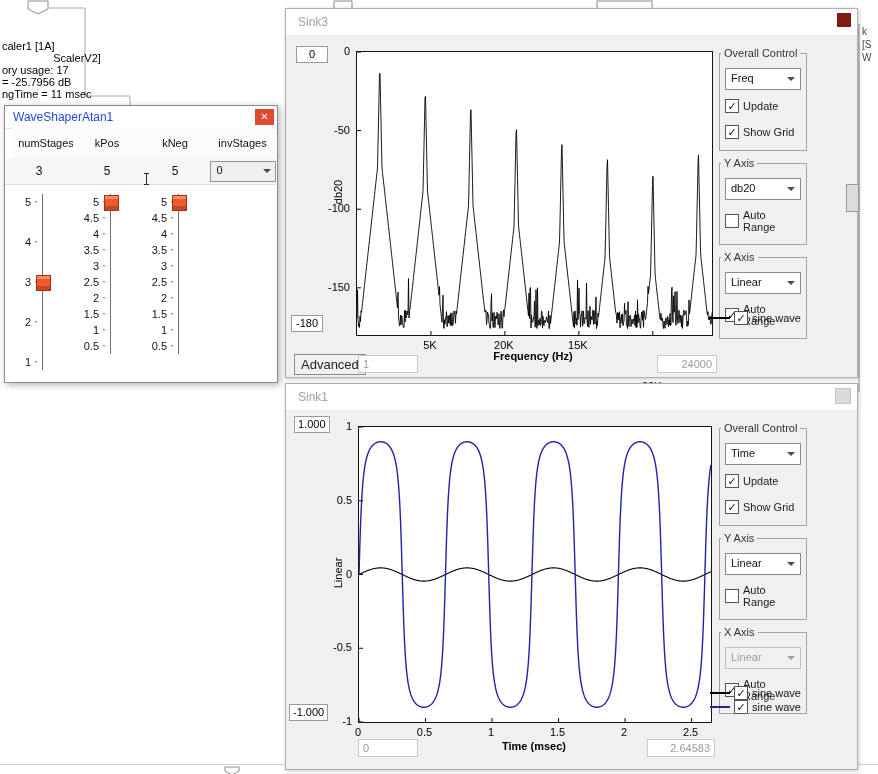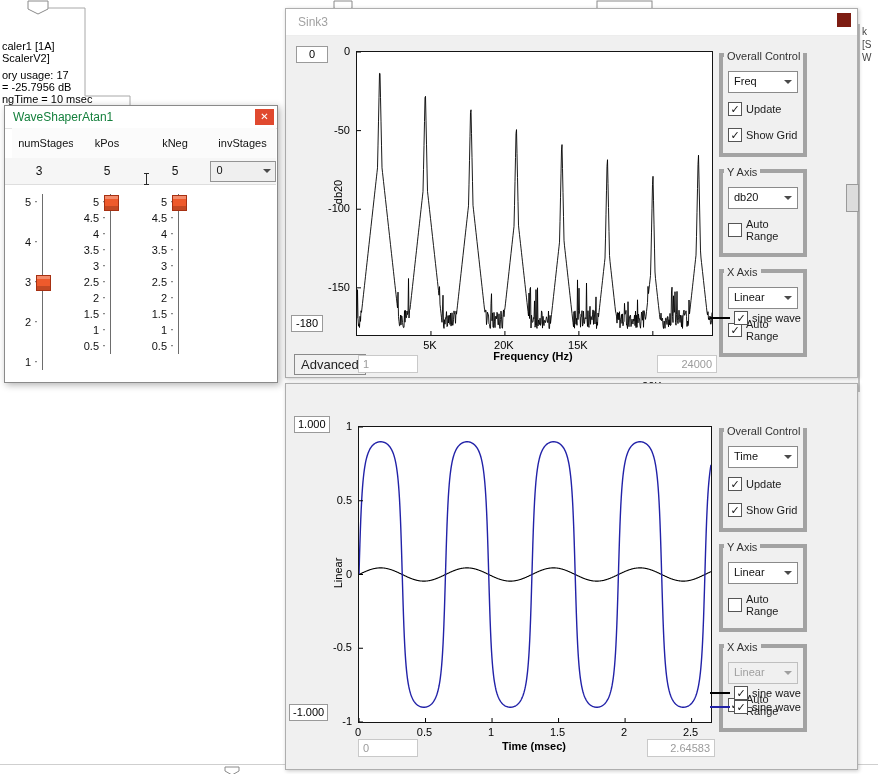--- a/index.html
+++ b/index.html
@@ -2,21 +2,21 @@
 <html><head>
 <meta charset="utf-8">
 <style>
   html,body{margin:0;padding:0;}
   body{font-family:"Liberation Sans",sans-serif;background:#fff;}
   .screen{position:relative;width:878px;height:774px;background:#fff;overflow:hidden;}
 
   
   .bg-svg{position:absolute;left:0;top:0;z-index:0;}
   .bg-text{position:absolute;left:2px;top:40px;width:150px;z-index:0;font-size:11px;color:#000;line-height:12px;}
-  .bg-text div:nth-child(2){margin-bottom:5px;}
+  .bg-text div:nth-child(2){text-align:center;}
   .edge-frag{position:absolute;left:862px;z-index:0;font-size:10px;color:#444;}
   .gray-box{position:absolute;left:846px;top:184px;width:11px;height:26px;background:#dcdcdc;border:1px solid #9a9a9a;z-index:5;}
   .bottom-strip{position:absolute;left:0;top:764px;width:878px;height:10px;background:#fff;border-top:1px solid #cfcfcf;z-index:1;}
 
   
   .win{position:absolute;background:#f0f0f0;border:1px solid #aeaeae;box-shadow:1px 1px 4px rgba(0,0,0,.22);z-index:2;}
   .sink-title{position:absolute;left:0;top:0;right:0;height:26px;background:#fff;border-bottom:1px solid #ededed;}
   .sink-title .t{position:absolute;left:12px;top:6px;font-size:12px;color:#a2a2a2;}
   .close-dark{position:absolute;right:6px;top:4px;width:14px;height:14px;background:#7d1d12;}
   .close-gray{position:absolute;right:6px;top:4px;width:14px;height:14px;background:#dadada;border:1px solid #c3c3c3;}
@@ -32,37 +32,37 @@
   .xfield{position:absolute;background:#fff;border:1px solid #c9c9c9;font-size:11px;color:#9b9b9b;height:14px;line-height:14px;padding:1px 4px;}
   .xfield.right{text-align:right;}
   .btn{position:absolute;background:#f1f1f1;border:1px solid #8a8a8a;font-size:13px;padding:2px 6px;font-family:inherit;color:#222;}
   .ytick{position:absolute;width:32px;text-align:right;font-size:11px;color:#000;height:12px;line-height:12px;}
   .xtick{position:absolute;width:36px;text-align:center;font-size:11px;color:#000;height:12px;line-height:12px;}
   .rlabel{position:absolute;font-size:11px;color:#000;white-space:nowrap;transform:translate(-50%,-50%) rotate(-90deg);}
   .xlabel{position:absolute;font-size:11px;font-weight:bold;color:#000;transform:translateX(-50%);white-space:nowrap;}
 
   
   .panel{position:absolute;width:88px;font-size:11px;color:#1c1c1c;}
-  .group{position:relative;border:4px solid #a3a3a3;margin-bottom:12px;padding:14px 5px 11px 5px;}
+  .group{position:relative;border:1px solid #a3a3a3;margin-bottom:12px;padding:14px 5px 11px 5px;}
   .group-label{position:absolute;top:-7px;left:1px;background:#f0f0f0;padding:0 3px;color:#333;white-space:nowrap;}
   .dd{height:20px;background:#fff;border:1px solid #8a8a8a;position:relative;line-height:18px;padding-left:5px;margin-bottom:9px;font-size:11px;color:#111;}
   .dd .arr{position:absolute;right:5px;top:8px;width:0;height:0;border-left:4px solid transparent;border-right:4px solid transparent;border-top:4px solid #4a4a4a;}
   .dd.disabled{background:#f0f0f0;color:#9f9f9f;border-color:#bfbfbf;}
   .dd.disabled .arr{border-top-color:#9f9f9f;}
   .cbrow{display:flex;align-items:center;gap:4px;}
   .cbrow + .cbrow{margin-top:12px;}
   .cb{width:12px;height:12px;border:1px solid #555;background:#fff;font-size:11px;line-height:12px;text-align:center;color:#111;flex:none;}
   .legend{position:absolute;font-size:11px;color:#111;}
   .lrow{display:flex;align-items:center;gap:4px;height:14px;}
   .lline{width:20px;height:2px;flex:none;background:#000;}
 
   
   #waveshaper{position:absolute;left:4px;top:105px;width:272px;height:276px;background:#fff;border:1px solid #8a8a8a;box-shadow:2px 2px 7px rgba(0,0,0,.3);z-index:3;}
   .ws-title{position:absolute;left:0;top:0;right:0;height:22px;background:#fff;border-bottom:1px solid #e2e2e2;}
-  .ws-title .t{position:absolute;left:8px;top:4px;font-size:12px;color:#15803d;}
+  .ws-title .t{position:absolute;left:8px;top:4px;font-size:12px;color:#1d4ed8;}
   .ws-close{position:absolute;right:3px;top:3px;width:19px;height:16px;background:#e0492f;color:#fff;font-size:10px;line-height:16px;text-align:center;}
   .ws-head{position:absolute;top:22px;height:30px;border-right:1px solid #dedede;border-bottom:1px solid #dedede;display:flex;align-items:center;justify-content:center;font-size:11px;background:#fbfbfb;color:#111;}
   .ws-val{position:absolute;top:52px;height:26px;border-right:1px solid #dedede;border-bottom:1px solid #dedede;display:flex;align-items:center;justify-content:center;font-size:12px;background:#f6f6f6;color:#111;}
   .ws-dd{width:58px;height:19px;background:#efefef;border:1px solid #949494;position:relative;line-height:17px;padding-left:6px;font-size:11px;}
   .ws-dd .arr{position:absolute;right:4px;top:7px;width:0;height:0;border-left:4px solid transparent;border-right:4px solid transparent;border-top:4px solid #4a4a4a;}
   .slider{position:absolute;top:78px;width:68px;height:196px;}
   .track{position:absolute;left:37px;top:10px;width:1px;background:#6d6d6d;}
   .stick{position:absolute;left:0;width:26px;text-align:right;font-size:11px;height:12px;line-height:12px;color:#111;}
   .sdot{position:absolute;left:29px;font-size:12px;color:#333;height:12px;line-height:12px;}
   .thumb{position:absolute;left:31px;width:13px;height:14px;border:1px solid #a63012;box-shadow:inset 0 3px 0 rgba(255,255,255,.3), inset 0 -4px 0 rgba(0,0,0,.18);}
@@ -87,21 +87,21 @@
     <path d="M48,8 H85 V96" fill="none" stroke="#a8a8a8"></path>
     <path d="M85,96 H130 V106" fill="none" stroke="#a8a8a8"></path>
     <line x1="859" y1="24" x2="859" y2="392" stroke="#8a8a8a"></line>
   </svg>
 
   <div class="bg-text">
     <div>caler1 [1A]</div>
     <div>ScalerV2]</div>
     <div>ory usage: 17</div>
     <div>= -25.7956 dB</div>
-    <div>ngTime = 10 msec</div>
+    <div>ngTime = 11 msec</div>
   </div>
 
   <div class="edge-frag" style="top:26px">k</div>
   <div class="edge-frag" style="top:39px">[S</div>
   <div class="edge-frag" style="top:52px">W</div>
   <div class="gray-box"></div>
 
   <div class="bottom-strip">
     <svg width="20" height="10" style="position:absolute;left:224px;top:1px">
       <polygon points="1,1 15,1 15,5 8,9 1,5" fill="none" stroke="#8a8a8a"></polygon>
@@ -188,20 +188,24 @@
       <div class="ytick" style="left: 32px; top: 114.611px;">-50</div>
       <div class="ytick" style="left: 32px; top: 193.222px;">-100</div>
       <div class="ytick" style="left: 32px; top: 271.833px;">-150</div>
       <div class="xtick" style="left: 125.958px; top: 330px;">5K</div>
       <div class="xtick" style="left: 199.917px; top: 330px;">20K</div>
       <div class="xtick" style="left: 273.875px; top: 330px;">15K</div>
       <div class="xtick" style="left: 347.833px; top: 330px; margin-top: 41px;">20K</div>
     </div>
 
   <div class="win" id="sink1">
+    <div class="sink-title">
+      <span class="t">Sink1</span>
+      <span class="close-gray"></span>
+    </div>
 
     <div class="vbox" style="left:8px;top:32px">1.000</div>
     <div class="vbox" style="left:3px;top:320px">-1.000</div>
 
     <div class="plot" id="plot1">
       <svg id="time-svg" width="352" height="295">
           <polyline points="0.00,147.50 0.44,147.29 0.88,147.08 1.32,146.86 1.76,146.65 2.20,146.44 2.64,146.23 3.08,146.03 3.52,145.82 3.96,145.62 4.40,145.41 4.84,145.21 5.28,145.02 5.72,144.82 6.16,144.63 6.60,144.44 7.04,144.25 7.48,144.07 7.92,143.89 8.36,143.71 8.80,143.54 9.24,143.37 9.68,143.21 10.12,143.05 10.56,142.89 11.00,142.74 11.44,142.60 11.88,142.46 12.32,142.32 12.76,142.19 13.20,142.07 13.64,141.95 14.08,141.83 14.52,141.73 14.96,141.62 15.40,141.53 15.84,141.44 16.28,141.36 16.72,141.28 17.16,141.21 17.60,141.14 18.04,141.09 18.48,141.03 18.92,140.99 19.36,140.95 19.80,140.92 20.24,140.90 20.68,140.88 21.12,140.87 21.56,140.86 22.00,140.87 22.44,140.87 22.88,140.89 23.32,140.91 23.76,140.94 24.20,140.98 24.64,141.02 25.08,141.07 25.52,141.13 25.96,141.19 26.40,141.26 26.84,141.33 27.28,141.42 27.72,141.50 28.16,141.60 28.60,141.70 29.04,141.80 29.48,141.92 29.92,142.03 30.36,142.16 30.80,142.29 31.24,142.42 31.68,142.56 32.12,142.70 32.56,142.85 33.00,143.01 33.44,143.16 33.88,143.33 34.32,143.49 34.76,143.67 35.20,143.84 35.64,144.02 36.08,144.20 36.52,144.39 36.96,144.58 37.40,144.77 37.84,144.96 38.28,145.16 38.72,145.36 39.16,145.56 39.60,145.77 40.04,145.97 40.48,146.18 40.92,146.39 41.36,146.60 41.80,146.81 42.24,147.02 42.68,147.23 43.12,147.44 43.56,147.66 44.00,147.87 44.44,148.08 44.88,148.29 45.32,148.50 45.76,148.71 46.20,148.92 46.64,149.12 47.08,149.33 47.52,149.53 47.96,149.73 48.40,149.93 48.84,150.13 49.28,150.32 49.72,150.51 50.16,150.70 50.60,150.88 51.04,151.06 51.48,151.24 51.92,151.42 52.36,151.58 52.80,151.75 53.24,151.91 53.68,152.07 54.12,152.22 54.56,152.37 55.00,152.51 55.44,152.64 55.88,152.78 56.32,152.90 56.76,153.02 57.20,153.14 57.64,153.25 58.08,153.35 58.52,153.45 58.96,153.54 59.40,153.62 59.84,153.70 60.28,153.77 60.72,153.84 61.16,153.90 61.60,153.95 62.04,154.00 62.48,154.04 62.92,154.07 63.36,154.10 63.80,154.12 64.24,154.13 64.68,154.14 65.12,154.14 65.56,154.13 66.00,154.11 66.44,154.09 66.88,154.07 67.32,154.03 67.76,153.99 68.20,153.94 68.64,153.89 69.08,153.83 69.52,153.76 69.96,153.69 70.40,153.61 70.84,153.52 71.28,153.43 71.72,153.33 72.16,153.22 72.60,153.11 73.04,153.00 73.48,152.88 73.92,152.75 74.36,152.62 74.80,152.48 75.24,152.34 75.68,152.19 76.12,152.04 76.56,151.88 77.00,151.72 77.44,151.55 77.88,151.38 78.32,151.21 78.76,151.03 79.20,150.85 79.64,150.66 80.08,150.47 80.52,150.28 80.96,150.09 81.40,149.89 81.84,149.69 82.28,149.49 82.72,149.29 83.16,149.08 83.60,148.88 84.04,148.67 84.48,148.46 84.92,148.25 85.36,148.04 85.80,147.82 86.24,147.61 86.68,147.40 87.12,147.19 87.56,146.98 88.00,146.77 88.44,146.55 88.88,146.35 89.32,146.14 89.76,145.93 90.20,145.72 90.64,145.52 91.08,145.32 91.52,145.12 91.96,144.92 92.40,144.73 92.84,144.54 93.28,144.35 93.72,144.16 94.16,143.98 94.60,143.80 95.04,143.63 95.48,143.46 95.92,143.29 96.36,143.13 96.80,142.97 97.24,142.82 97.68,142.67 98.12,142.53 98.56,142.39 99.00,142.26 99.44,142.13 99.88,142.01 100.32,141.89 100.76,141.78 101.20,141.68 101.64,141.58 102.08,141.49 102.52,141.40 102.96,141.32 103.40,141.24 103.84,141.18 104.28,141.12 104.72,141.06 105.16,141.01 105.60,140.97 106.04,140.94 106.48,140.91 106.92,140.89 107.36,140.87 107.80,140.86 108.24,140.86 108.68,140.87 109.12,140.88 109.56,140.90 110.00,140.93 110.44,140.96 110.88,141.00 111.32,141.04 111.76,141.10 112.20,141.16 112.64,141.22 113.08,141.29 113.52,141.37 113.96,141.46 114.40,141.55 114.84,141.64 115.28,141.75 115.72,141.86 116.16,141.97 116.60,142.09 117.04,142.22 117.48,142.35 117.92,142.48 118.36,142.63 118.80,142.77 119.24,142.92 119.68,143.08 120.12,143.24 120.56,143.40 121.00,143.57 121.44,143.75 121.88,143.92 122.32,144.10 122.76,144.29 123.20,144.48 123.64,144.67 124.08,144.86 124.52,145.06 124.96,145.25 125.40,145.46 125.84,145.66 126.28,145.86 126.72,146.07 127.16,146.28 127.60,146.49 128.04,146.70 128.48,146.91 128.92,147.12 129.36,147.33 129.80,147.54 130.24,147.76 130.68,147.97 131.12,148.18 131.56,148.39 132.00,148.60 132.44,148.81 132.88,149.02 133.32,149.22 133.76,149.43 134.20,149.63 134.64,149.83 135.08,150.02 135.52,150.22 135.96,150.41 136.40,150.60 136.84,150.79 137.28,150.97 137.72,151.15 138.16,151.32 138.60,151.50 139.04,151.66 139.48,151.83 139.92,151.98 140.36,152.14 140.80,152.29 141.24,152.43 141.68,152.57 142.12,152.71 142.56,152.84 143.00,152.96 143.44,153.08 143.88,153.19 144.32,153.30 144.76,153.40 145.20,153.49 145.64,153.58 146.08,153.66 146.52,153.74 146.96,153.81 147.40,153.87 147.84,153.93 148.28,153.98 148.72,154.02 149.16,154.06 149.60,154.09 150.04,154.11 150.48,154.12 150.92,154.13 151.36,154.14 151.80,154.13 152.24,154.12 152.68,154.11 153.12,154.08 153.56,154.05 154.00,154.01 154.44,153.97 154.88,153.92 155.32,153.86 155.76,153.80 156.20,153.73 156.64,153.65 157.08,153.57 157.52,153.48 157.96,153.38 158.40,153.28 158.84,153.17 159.28,153.06 159.72,152.94 160.16,152.82 160.60,152.69 161.04,152.55 161.48,152.41 161.92,152.27 162.36,152.12 162.80,151.96 163.24,151.80 163.68,151.64 164.12,151.47 164.56,151.30 165.00,151.12 165.44,150.94 165.88,150.76 166.32,150.57 166.76,150.38 167.20,150.19 167.64,150.00 168.08,149.80 168.52,149.60 168.96,149.40 169.40,149.19 169.84,148.99 170.28,148.78 170.72,148.57 171.16,148.36 171.60,148.15 172.04,147.94 172.48,147.73 172.92,147.51 173.36,147.30 173.80,147.09 174.24,146.88 174.68,146.67 175.12,146.46 175.56,146.25 176.00,146.04 176.44,145.83 176.88,145.63 177.32,145.43 177.76,145.23 178.20,145.03 178.64,144.83 179.08,144.64 179.52,144.45 179.96,144.26 180.40,144.08 180.84,143.90 181.28,143.72 181.72,143.55 182.16,143.38 182.60,143.22 183.04,143.06 183.48,142.90 183.92,142.75 184.36,142.61 184.80,142.46 185.24,142.33 185.68,142.20 186.12,142.07 186.56,141.95 187.00,141.84 187.44,141.73 187.88,141.63 188.32,141.53 188.76,141.44 189.20,141.36 189.64,141.28 190.08,141.21 190.52,141.15 190.96,141.09 191.40,141.04 191.84,140.99 192.28,140.95 192.72,140.92 193.16,140.90 193.60,140.88 194.04,140.87 194.48,140.86 194.92,140.86 195.36,140.87 195.80,140.89 196.24,140.91 196.68,140.94 197.12,140.98 197.56,141.02 198.00,141.07 198.44,141.12 198.88,141.19 199.32,141.25 199.76,141.33 200.20,141.41 200.64,141.50 201.08,141.59 201.52,141.69 201.96,141.80 202.40,141.91 202.84,142.03 203.28,142.15 203.72,142.28 204.16,142.41 204.60,142.55 205.04,142.69 205.48,142.84 205.92,143.00 206.36,143.15 206.80,143.32 207.24,143.48 207.68,143.65 208.12,143.83 208.56,144.01 209.00,144.19 209.44,144.38 209.88,144.56 210.32,144.76 210.76,144.95 211.20,145.15 211.64,145.35 212.08,145.55 212.52,145.75 212.96,145.96 213.40,146.17 213.84,146.38 214.28,146.58 214.72,146.80 215.16,147.01 215.60,147.22 216.04,147.43 216.48,147.64 216.92,147.85 217.36,148.07 217.80,148.28 218.24,148.49 218.68,148.70 219.12,148.91 219.56,149.11 220.00,149.32 220.44,149.52 220.88,149.72 221.32,149.92 221.76,150.12 222.20,150.31 222.64,150.50 223.08,150.69 223.52,150.87 223.96,151.05 224.40,151.23 224.84,151.40 225.28,151.57 225.72,151.74 226.16,151.90 226.60,152.06 227.04,152.21 227.48,152.36 227.92,152.50 228.36,152.64 228.80,152.77 229.24,152.89 229.68,153.01 230.12,153.13 230.56,153.24 231.00,153.34 231.44,153.44 231.88,153.53 232.32,153.62 232.76,153.70 233.20,153.77 233.64,153.84 234.08,153.90 234.52,153.95 234.96,154.00 235.40,154.04 235.84,154.07 236.28,154.10 236.72,154.12 237.16,154.13 237.60,154.14 238.04,154.14 238.48,154.13 238.92,154.12 239.36,154.10 239.80,154.07 240.24,154.03 240.68,153.99 241.12,153.95 241.56,153.89 242.00,153.83 242.44,153.76 242.88,153.69 243.32,153.61 243.76,153.53 244.20,153.43 244.64,153.34 245.08,153.23 245.52,153.12 245.96,153.01 246.40,152.88 246.84,152.76 247.28,152.62 247.72,152.49 248.16,152.34 248.60,152.20 249.04,152.05 249.48,151.89 249.92,151.73 250.36,151.56 250.80,151.39 251.24,151.22 251.68,151.04 252.12,150.86 252.56,150.67 253.00,150.49 253.44,150.29 253.88,150.10 254.32,149.90 254.76,149.71 255.20,149.50 255.64,149.30 256.08,149.10 256.52,148.89 256.96,148.68 257.40,148.47 257.84,148.26 258.28,148.05 258.72,147.84 259.16,147.63 259.60,147.41 260.04,147.20 260.48,146.99 260.92,146.78 261.36,146.57 261.80,146.36 262.24,146.15 262.68,145.94 263.12,145.74 263.56,145.53 264.00,145.33 264.44,145.13 264.88,144.94 265.32,144.74 265.76,144.55 266.20,144.36 266.64,144.18 267.08,143.99 267.52,143.82 267.96,143.64 268.40,143.47 268.84,143.30 269.28,143.14 269.72,142.98 270.16,142.83 270.60,142.68 271.04,142.54 271.48,142.40 271.92,142.27 272.36,142.14 272.80,142.02 273.24,141.90 273.68,141.79 274.12,141.68 274.56,141.58 275.00,141.49 275.44,141.40 275.88,141.32 276.32,141.25 276.76,141.18 277.20,141.12 277.64,141.06 278.08,141.02 278.52,140.97 278.96,140.94 279.40,140.91 279.84,140.89 280.28,140.87 280.72,140.86 281.16,140.86 281.60,140.87 282.04,140.88 282.48,140.90 282.92,140.92 283.36,140.96 283.80,141.00 284.24,141.04 284.68,141.09 285.12,141.15 285.56,141.22 286.00,141.29 286.44,141.37 286.88,141.45 287.32,141.54 287.76,141.64 288.20,141.74 288.64,141.85 289.08,141.96 289.52,142.08 289.96,142.21 290.40,142.34 290.84,142.48 291.28,142.62 291.72,142.76 292.16,142.91 292.60,143.07 293.04,143.23 293.48,143.39 293.92,143.56 294.36,143.74 294.80,143.91 295.24,144.09 295.68,144.28 296.12,144.46 296.56,144.65 297.00,144.85 297.44,145.04 297.88,145.24 298.32,145.44 298.76,145.65 299.20,145.85 299.64,146.06 300.08,146.26 300.52,146.47 300.96,146.68 301.40,146.89 301.84,147.11 302.28,147.32 302.72,147.53 303.16,147.74 303.60,147.95 304.04,148.17 304.48,148.38 304.92,148.59 305.36,148.80 305.80,149.00 306.24,149.21 306.68,149.41 307.12,149.61 307.56,149.81 308.00,150.01 308.44,150.21 308.88,150.40 309.32,150.59 309.76,150.78 310.20,150.96 310.64,151.14 311.08,151.31 311.52,151.48 311.96,151.65 312.40,151.82 312.84,151.97 313.28,152.13 313.72,152.28 314.16,152.42 314.60,152.56 315.04,152.70 315.48,152.83 315.92,152.95 316.36,153.07 316.80,153.18 317.24,153.29 317.68,153.39 318.12,153.48 318.56,153.57 319.00,153.66 319.44,153.73 319.88,153.80 320.32,153.87 320.76,153.92 321.20,153.97 321.64,154.02 322.08,154.05 322.52,154.08 322.96,154.11 323.40,154.12 323.84,154.13 324.28,154.14 324.72,154.13 325.16,154.12 325.60,154.11 326.04,154.08 326.48,154.05 326.92,154.02 327.36,153.97 327.80,153.92 328.24,153.86 328.68,153.80 329.12,153.73 329.56,153.65 330.00,153.57 330.44,153.48 330.88,153.39 331.32,153.29 331.76,153.18 332.20,153.07 332.64,152.95 333.08,152.83 333.52,152.70 333.96,152.56 334.40,152.42 334.84,152.28 335.28,152.13 335.72,151.97 336.16,151.81 336.60,151.65 337.04,151.48 337.48,151.31 337.92,151.13 338.36,150.95 338.80,150.77 339.24,150.59 339.68,150.40 340.12,150.20 340.56,150.01 341.00,149.81 341.44,149.61 341.88,149.41 342.32,149.20 342.76,149.00 343.20,148.79 343.64,148.58 344.08,148.37 344.52,148.16 344.96,147.95 345.40,147.74 345.84,147.53 346.28,147.31 346.72,147.10 347.16,146.89 347.60,146.68 348.04,146.47 348.48,146.26 348.92,146.05 349.36,145.85 349.80,145.64 350.24,145.44 350.68,145.24 351.12,145.04 351.56,144.84 352.00,144.65" fill="none" stroke="#000000" stroke-width="1.1"></polyline>
           <polyline points="0.00,147.50 0.44,132.18 0.88,117.61 1.32,104.34 1.76,92.63 2.20,82.53 2.64,73.90 3.08,66.57 3.52,60.33 3.96,55.01 4.40,50.45 4.84,46.52 5.28,43.10 5.72,40.13 6.16,37.51 6.60,35.21 7.04,33.16 7.48,31.34 7.92,29.71 8.36,28.25 8.80,26.93 9.24,25.74 9.68,24.66 10.12,23.68 10.56,22.78 11.00,21.97 11.44,21.23 11.88,20.54 12.32,19.92 12.76,19.35 13.20,18.83 13.64,18.35 14.08,17.91 14.52,17.51 14.96,17.15 15.40,16.81 15.84,16.51 16.28,16.24 16.72,15.99 17.16,15.77 17.60,15.57 18.04,15.40 18.48,15.24 18.92,15.11 19.36,15.00 19.80,14.91 20.24,14.84 20.68,14.79 21.12,14.76 21.56,14.75 22.00,14.76 22.44,14.78 22.88,14.83 23.32,14.89 23.76,14.98 24.20,15.08 24.64,15.21 25.08,15.35 25.52,15.52 25.96,15.71 26.40,15.93 26.84,16.17 27.28,16.44 27.72,16.73 28.16,17.06 28.60,17.41 29.04,17.80 29.48,18.23 29.92,18.70 30.36,19.21 30.80,19.77 31.24,20.37 31.68,21.04 32.12,21.77 32.56,22.56 33.00,23.43 33.44,24.39 33.88,25.44 34.32,26.60 34.76,27.88 35.20,29.31 35.64,30.89 36.08,32.66 36.52,34.64 36.96,36.87 37.40,39.40 37.84,42.27 38.28,45.56 38.72,49.35 39.16,53.73 39.60,58.84 40.04,64.81 40.48,71.83 40.92,80.10 41.36,89.80 41.80,101.07 42.24,113.94 42.68,128.21 43.12,143.40 43.56,158.80 44.00,173.63 44.44,187.29 44.88,199.42 45.32,209.94 45.76,218.95 46.20,226.60 46.64,233.11 47.08,238.66 47.52,243.41 47.96,247.50 48.40,251.04 48.84,254.12 49.28,256.83 49.72,259.21 50.16,261.32 50.60,263.20 51.04,264.87 51.48,266.38 51.92,267.73 52.36,268.96 52.80,270.07 53.24,271.07 53.68,271.99 54.12,272.82 54.56,273.58 55.00,274.28 55.44,274.92 55.88,275.50 56.32,276.04 56.76,276.53 57.20,276.97 57.64,277.38 58.08,277.76 58.52,278.10 58.96,278.41 59.40,278.69 59.84,278.95 60.28,279.18 60.72,279.38 61.16,279.56 61.60,279.72 62.04,279.85 62.48,279.97 62.92,280.06 63.36,280.14 63.80,280.20 64.24,280.23 64.68,280.25 65.12,280.25 65.56,280.23 66.00,280.19 66.44,280.13 66.88,280.05 67.32,279.95 67.76,279.83 68.20,279.69 68.64,279.53 69.08,279.34 69.52,279.13 69.96,278.90 70.40,278.64 70.84,278.35 71.28,278.03 71.72,277.69 72.16,277.30 72.60,276.89 73.04,276.43 73.48,275.93 73.92,275.39 74.36,274.79 74.80,274.14 75.24,273.43 75.68,272.66 76.12,271.81 76.56,270.87 77.00,269.85 77.44,268.72 77.88,267.47 78.32,266.09 78.76,264.55 79.20,262.83 79.64,260.91 80.08,258.75 80.52,256.30 80.96,253.53 81.40,250.35 81.84,246.71 82.28,242.50 82.72,237.60 83.16,231.87 83.60,225.14 84.04,217.23 84.48,207.93 84.92,197.08 85.36,184.62 85.80,170.69 86.24,155.68 86.68,140.26 87.12,125.21 87.56,111.20 88.00,98.64 88.44,87.70 88.88,78.30 89.32,70.31 89.76,63.51 90.20,57.73 90.64,52.78 91.08,48.53 91.52,44.85 91.96,41.66 92.40,38.86 92.84,36.39 93.28,34.22 93.72,32.28 94.16,30.55 94.60,29.00 95.04,27.61 95.48,26.36 95.92,25.22 96.36,24.19 96.80,23.25 97.24,22.39 97.68,21.61 98.12,20.90 98.56,20.25 99.00,19.65 99.44,19.10 99.88,18.60 100.32,18.14 100.76,17.72 101.20,17.34 101.64,16.99 102.08,16.67 102.52,16.38 102.96,16.12 103.40,15.88 103.84,15.67 104.28,15.49 104.72,15.32 105.16,15.18 105.60,15.06 106.04,14.96 106.48,14.88 106.92,14.82 107.36,14.78 107.80,14.75 108.24,14.75 108.68,14.77 109.12,14.80 109.56,14.86 110.00,14.93 110.44,15.02 110.88,15.14 111.32,15.27 111.76,15.43 112.20,15.61 112.64,15.81 113.08,16.04 113.52,16.29 113.96,16.57 114.40,16.88 114.84,17.22 115.28,17.59 115.72,18.00 116.16,18.45 116.60,18.93 117.04,19.46 117.48,20.04 117.92,20.68 118.36,21.37 118.80,22.13 119.24,22.96 119.68,23.87 120.12,24.87 120.56,25.97 121.00,27.19 121.44,28.53 121.88,30.03 122.32,31.69 122.76,33.56 123.20,35.65 123.64,38.02 124.08,40.70 124.52,43.76 124.96,47.27 125.40,51.32 125.84,56.03 126.28,61.52 126.72,67.97 127.16,75.55 127.60,84.46 128.04,94.89 128.48,106.92 128.92,120.49 129.36,135.27 129.80,150.65 130.24,165.87 130.68,180.21 131.12,193.18 131.56,204.56 132.00,214.35 132.44,222.69 132.88,229.79 133.32,235.82 133.76,240.98 134.20,245.40 134.64,249.22 135.08,252.54 135.52,255.44 135.96,257.98 136.40,260.23 136.84,262.23 137.28,264.01 137.72,265.60 138.16,267.03 138.60,268.32 139.04,269.49 139.48,270.55 139.92,271.51 140.36,272.39 140.80,273.19 141.24,273.92 141.68,274.59 142.12,275.20 142.56,275.76 143.00,276.27 143.44,276.74 143.88,277.17 144.32,277.56 144.76,277.92 145.20,278.25 145.64,278.55 146.08,278.82 146.52,279.06 146.96,279.27 147.40,279.47 147.84,279.64 148.28,279.78 148.72,279.91 149.16,280.02 149.60,280.10 150.04,280.17 150.48,280.21 150.92,280.24 151.36,280.25 151.80,280.24 152.24,280.21 152.68,280.16 153.12,280.09 153.56,280.00 154.00,279.89 154.44,279.77 154.88,279.61 155.32,279.44 155.76,279.25 156.20,279.02 156.64,278.78 157.08,278.51 157.52,278.21 157.96,277.87 158.40,277.51 158.84,277.11 159.28,276.68 159.72,276.20 160.16,275.68 160.60,275.11 161.04,274.50 161.48,273.82 161.92,273.08 162.36,272.27 162.80,271.38 163.24,270.41 163.68,269.33 164.12,268.15 164.56,266.84 165.00,265.38 165.44,263.77 165.88,261.96 166.32,259.93 166.76,257.64 167.20,255.05 167.64,252.09 168.08,248.71 168.52,244.81 168.96,240.29 169.40,235.02 169.84,228.85 170.28,221.59 170.72,213.05 171.16,203.04 171.60,191.43 172.04,178.25 172.48,163.74 172.92,148.45 173.36,133.11 173.80,118.47 174.24,105.11 174.68,93.30 175.12,83.10 175.56,74.39 176.00,66.98 176.44,60.69 176.88,55.31 177.32,50.71 177.76,46.74 178.20,43.30 178.64,40.30 179.08,37.66 179.52,35.34 179.96,33.28 180.40,31.45 180.84,29.81 181.28,28.33 181.72,27.01 182.16,25.81 182.60,24.72 183.04,23.73 183.48,22.84 183.92,22.02 184.36,21.27 184.80,20.58 185.24,19.96 185.68,19.39 186.12,18.86 186.56,18.38 187.00,17.94 187.44,17.54 187.88,17.17 188.32,16.83 188.76,16.53 189.20,16.25 189.64,16.00 190.08,15.78 190.52,15.58 190.96,15.41 191.40,15.25 191.84,15.12 192.28,15.01 192.72,14.92 193.16,14.85 193.60,14.80 194.04,14.76 194.48,14.75 194.92,14.76 195.36,14.78 195.80,14.83 196.24,14.89 196.68,14.97 197.12,15.07 197.56,15.20 198.00,15.34 198.44,15.51 198.88,15.70 199.32,15.91 199.76,16.15 200.20,16.42 200.64,16.71 201.08,17.04 201.52,17.39 201.96,17.78 202.40,18.20 202.84,18.67 203.28,19.18 203.72,19.73 204.16,20.34 204.60,21.00 205.04,21.72 205.48,22.51 205.92,23.38 206.36,24.33 206.80,25.37 207.24,26.53 207.68,27.80 208.12,29.21 208.56,30.79 209.00,32.54 209.44,34.51 209.88,36.73 210.32,39.23 210.76,42.09 211.20,45.35 211.64,49.10 212.08,53.44 212.52,58.50 212.96,64.42 213.40,71.37 213.84,79.55 214.28,89.16 214.72,100.33 215.16,113.11 215.60,127.30 216.04,142.45 216.48,157.86 216.92,172.75 217.36,186.49 217.80,198.72 218.24,209.34 218.68,218.43 219.12,226.17 219.56,232.74 220.00,238.34 220.44,243.13 220.88,247.26 221.32,250.83 221.76,253.94 222.20,256.67 222.64,259.07 223.08,261.20 223.52,263.09 223.96,264.78 224.40,266.29 224.84,267.65 225.28,268.89 225.72,270.00 226.16,271.01 226.60,271.93 227.04,272.77 227.48,273.54 227.92,274.24 228.36,274.88 228.80,275.47 229.24,276.00 229.68,276.50 230.12,276.95 230.56,277.36 231.00,277.74 231.44,278.08 231.88,278.39 232.32,278.68 232.76,278.93 233.20,279.16 233.64,279.37 234.08,279.55 234.52,279.71 234.96,279.85 235.40,279.96 235.84,280.06 236.28,280.14 236.72,280.19 237.16,280.23 237.60,280.25 238.04,280.25 238.48,280.23 238.92,280.19 239.36,280.13 239.80,280.05 240.24,279.95 240.68,279.84 241.12,279.70 241.56,279.54 242.00,279.35 242.44,279.14 242.88,278.91 243.32,278.65 243.76,278.37 244.20,278.05 244.64,277.71 245.08,277.33 245.52,276.91 245.96,276.46 246.40,275.96 246.84,275.42 247.28,274.83 247.72,274.19 248.16,273.48 248.60,272.71 249.04,271.86 249.48,270.93 249.92,269.91 250.36,268.79 250.80,267.55 251.24,266.17 251.68,264.65 252.12,262.94 252.56,261.03 253.00,258.89 253.44,256.46 253.88,253.71 254.32,250.56 254.76,246.95 255.20,242.77 255.64,237.92 256.08,232.25 256.52,225.59 256.96,217.75 257.40,208.54 257.84,197.79 258.28,185.43 258.72,171.58 259.16,156.62 259.60,141.21 260.04,126.11 260.48,112.02 260.92,99.37 261.36,88.32 261.80,78.84 262.24,70.76 262.68,63.90 263.12,58.06 263.56,53.07 264.00,48.78 264.44,45.07 264.88,41.84 265.32,39.02 265.76,36.54 266.20,34.34 266.64,32.39 267.08,30.65 267.52,29.10 267.96,27.69 268.40,26.43 268.84,25.28 269.28,24.25 269.72,23.30 270.16,22.44 270.60,21.66 271.04,20.94 271.48,20.28 271.92,19.68 272.36,19.13 272.80,18.63 273.24,18.17 273.68,17.75 274.12,17.36 274.56,17.01 275.00,16.69 275.44,16.40 275.88,16.13 276.32,15.90 276.76,15.68 277.20,15.50 277.64,15.33 278.08,15.19 278.52,15.07 278.96,14.96 279.40,14.88 279.84,14.82 280.28,14.78 280.72,14.75 281.16,14.75 281.60,14.77 282.04,14.80 282.48,14.85 282.92,14.92 283.36,15.02 283.80,15.13 284.24,15.26 284.68,15.42 285.12,15.60 285.56,15.80 286.00,16.02 286.44,16.27 286.88,16.55 287.32,16.86 287.76,17.20 288.20,17.57 288.64,17.97 289.08,18.42 289.52,18.90 289.96,19.43 290.40,20.01 290.84,20.64 291.28,21.33 291.72,22.08 292.16,22.91 292.60,23.81 293.04,24.81 293.48,25.90 293.92,27.11 294.36,28.45 294.80,29.93 295.24,31.59 295.68,33.44 296.12,35.52 296.56,37.86 297.00,40.53 297.44,43.56 297.88,47.04 298.32,51.06 298.76,55.72 299.20,61.16 299.64,67.54 300.08,75.04 300.52,83.87 300.96,94.20 301.40,106.13 301.84,119.61 302.28,134.33 302.72,149.70 303.16,164.95 303.60,179.37 304.04,192.43 304.48,203.90 304.92,213.79 305.36,222.22 305.80,229.38 306.24,235.48 306.68,240.68 307.12,245.15 307.56,249.00 308.00,252.35 308.44,255.27 308.88,257.83 309.32,260.10 309.76,262.11 310.20,263.90 310.64,265.51 311.08,266.95 311.52,268.25 311.96,269.42 312.40,270.49 312.84,271.46 313.28,272.34 313.72,273.14 314.16,273.88 314.60,274.55 315.04,275.16 315.48,275.73 315.92,276.24 316.36,276.71 316.80,277.15 317.24,277.54 317.68,277.90 318.12,278.23 318.56,278.53 319.00,278.80 319.44,279.04 319.88,279.26 320.32,279.46 320.76,279.63 321.20,279.78 321.64,279.90 322.08,280.01 322.52,280.10 322.96,280.16 323.40,280.21 323.84,280.24 324.28,280.25 324.72,280.24 325.16,280.21 325.60,280.16 326.04,280.10 326.48,280.01 326.92,279.90 327.36,279.77 327.80,279.62 328.24,279.45 328.68,279.26 329.12,279.04 329.56,278.79 330.00,278.52 330.44,278.22 330.88,277.90 331.32,277.53 331.76,277.14 332.20,276.70 332.64,276.23 333.08,275.71 333.52,275.15 333.96,274.53 334.40,273.86 334.84,273.13 335.28,272.32 335.72,271.44 336.16,270.47 336.60,269.40 337.04,268.22 337.48,266.92 337.92,265.48 338.36,263.87 338.80,262.07 339.24,260.06 339.68,257.79 340.12,255.21 340.56,252.29 341.00,248.93 341.44,245.07 341.88,240.59 342.32,235.37 342.76,229.26 343.20,222.07 343.64,213.61 344.08,203.70 344.52,192.19 344.96,179.10 345.40,164.67 345.84,149.40 346.28,134.04 346.72,119.34 347.16,105.89 347.60,93.98 348.04,83.69 348.48,74.89 348.92,67.41 349.36,61.04 349.80,55.62 350.24,50.97 350.68,46.97 351.12,43.50 351.56,40.47 352.00,37.82" fill="none" stroke="#2222a8" stroke-width="1.4"></polyline>
           <line x1="0" y1="295" x2="0" y2="291" stroke="#000" stroke-width="1"></line>
           <line x1="66.51976884380326" y1="295" x2="66.51976884380326" y2="291" stroke="#000" stroke-width="1"></line>

